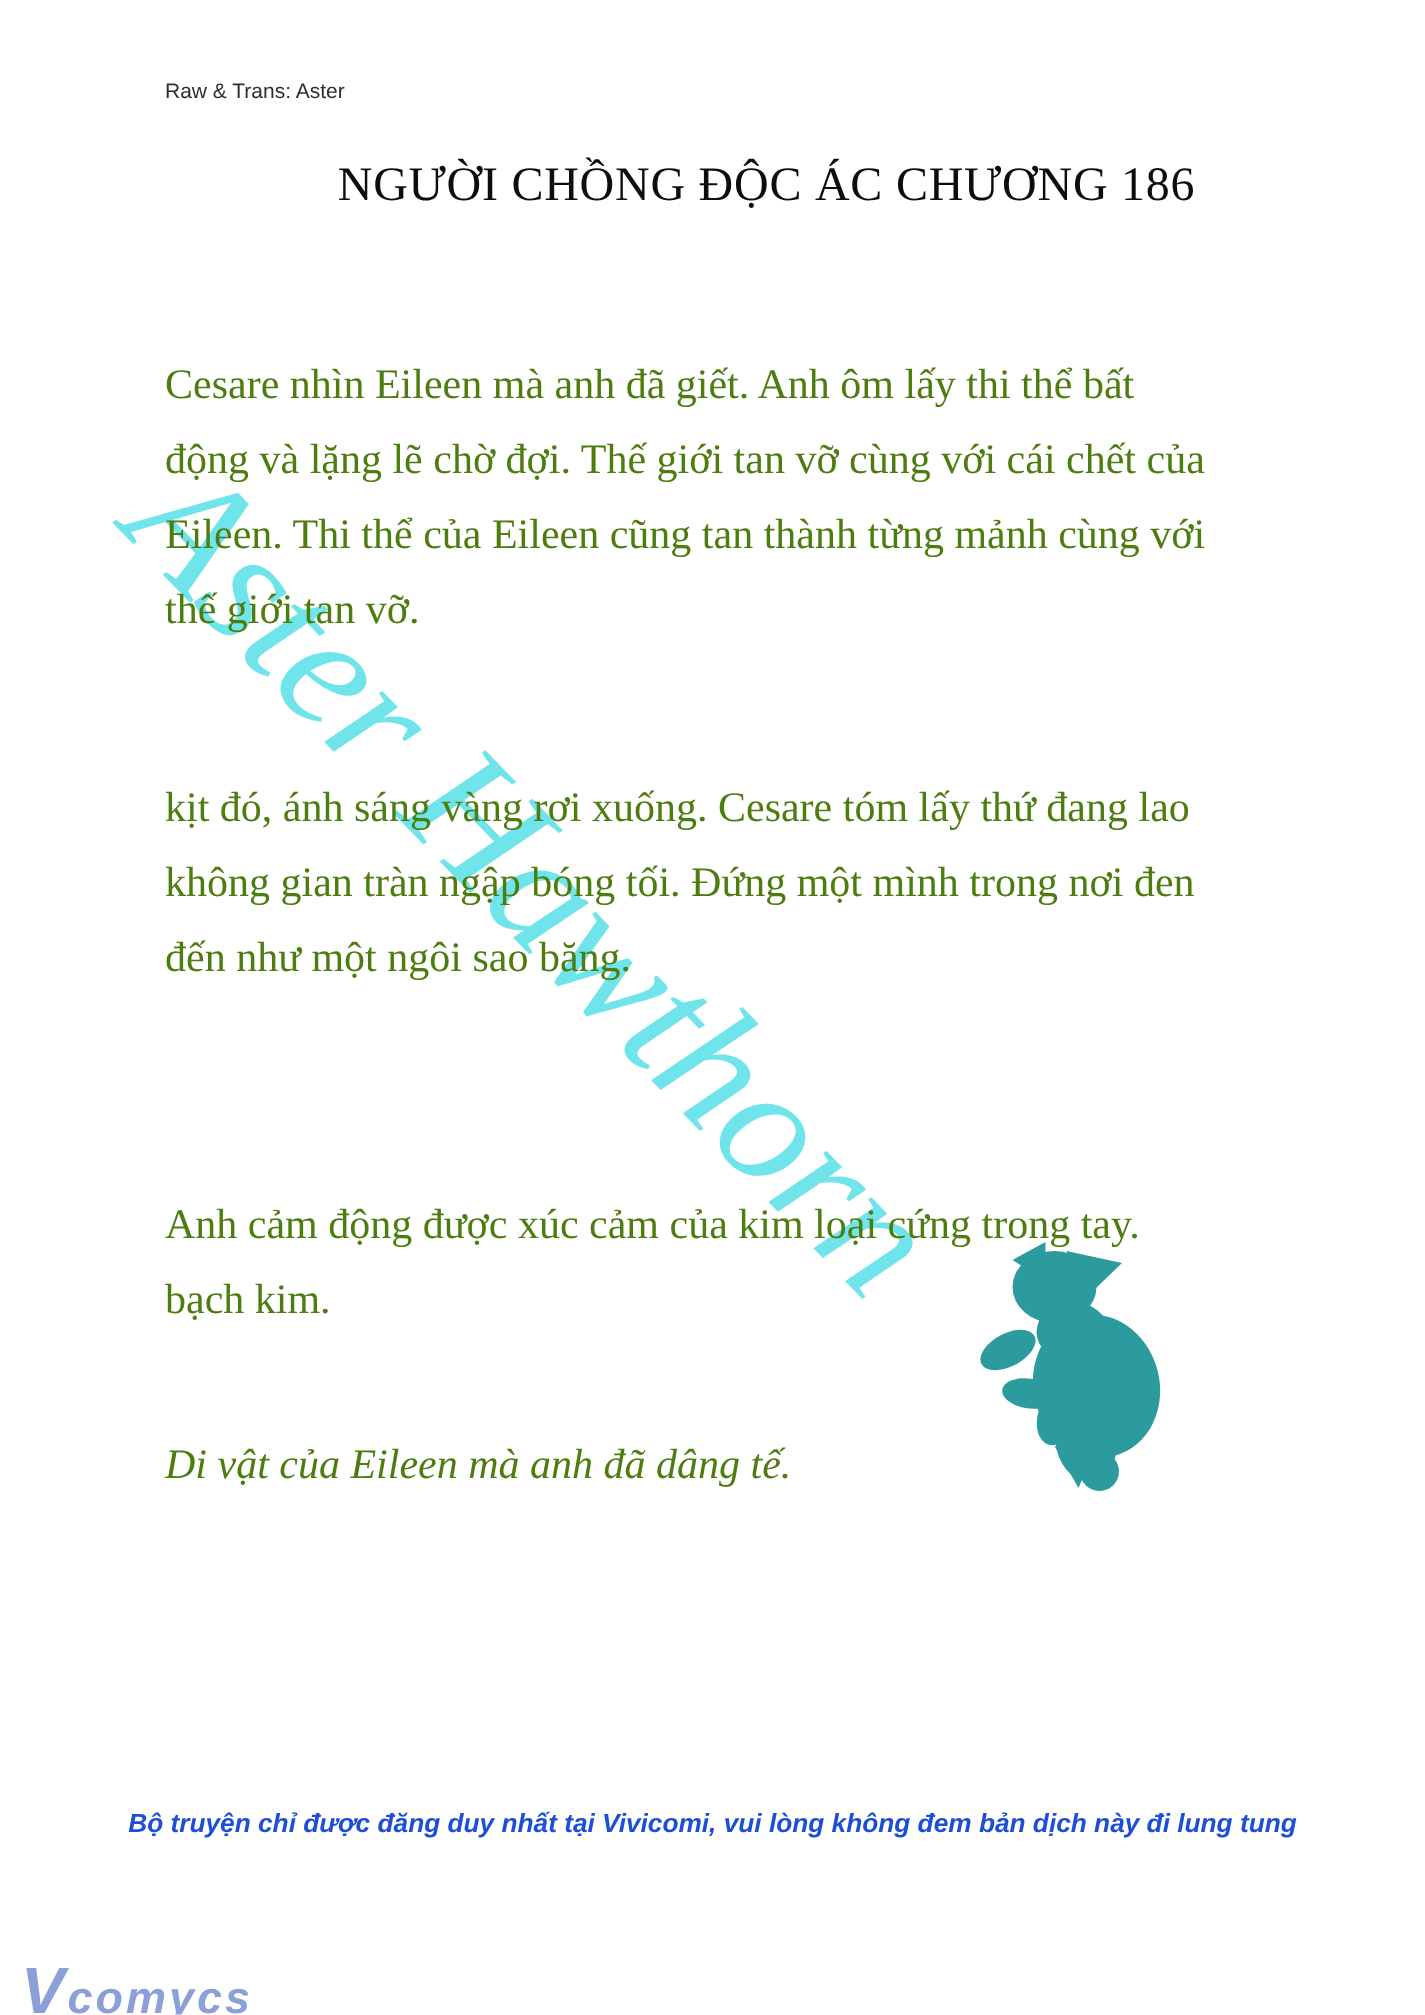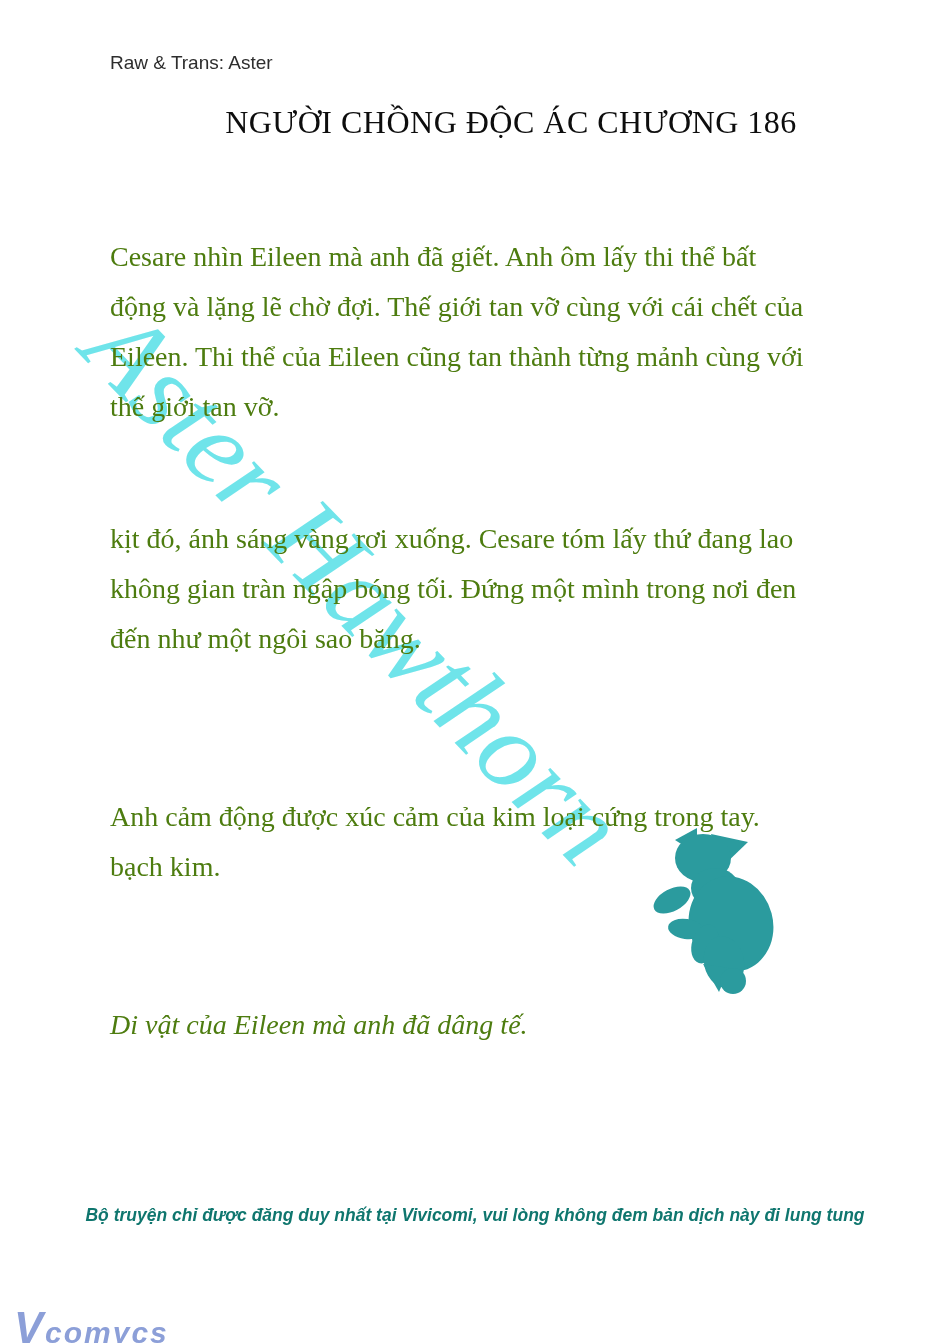--- a/index.html
+++ b/index.html
@@ -10,21 +10,21 @@
     height: 1343px;
     background: #ffffff;
     overflow: hidden;
     font-family: "Liberation Serif", serif;
   }
   .credit {
     position: absolute;
     left: 110px;
     top: 52px;
     font-family: "Liberation Sans", sans-serif;
-    font-size: 19px;
+    font-size: 14px;
     color: #2e2e2e;
     z-index: 3;
   }
   .title {
     position: absolute;
     left: 0;
     top: 104px;
     width: 100%;
     margin: 0;
     text-align: center;
@@ -61,21 +61,21 @@
     left: 110px;
     z-index: 3;
     color: #4d7c0f;
     font-size: 28px;
     line-height: 50px;
     white-space: nowrap;
   }
   .para.p1 { top: 232px; }
   .para.p2 { top: 514px; }
   .para.p3 { top: 792px; }
-  .para.p4 { top: 1000px; font-style: italic; }
+  .para.p4 { top: 952px; font-style: italic; }
   .footer {
     position: absolute;
     top: 1202px;
     left: 0;
     width: 100%;
     text-align: center;
     font-family: "Liberation Sans", sans-serif;
     font-weight: bold;
     font-style: italic;
     font-size: 17.5px;
@@ -140,19 +140,19 @@
 
   <div class="para p3">
     <div class="line">Anh cảm động được xúc cảm của kim loại cứng trong tay.</div>
     <div class="line">bạch kim.</div>
   </div>
 
   <div class="para p4">
     <div class="line">Di vật của Eileen mà anh đã dâng tế.</div>
   </div>
 
-  <div class="footer" style="color: #0f766e;">
+  <div class="footer" style="color: #1d4ed8;">
     <div class="footer-line">Bộ truyện chỉ được đăng duy nhất tại Vivicomi, vui lòng không đem bản dịch này đi lung tung</div>
   </div>
 
   <div class="logo" style="color: rgb(140, 159, 216);">Vcomycs</div>
 
 </div>
 
 </body></html>

